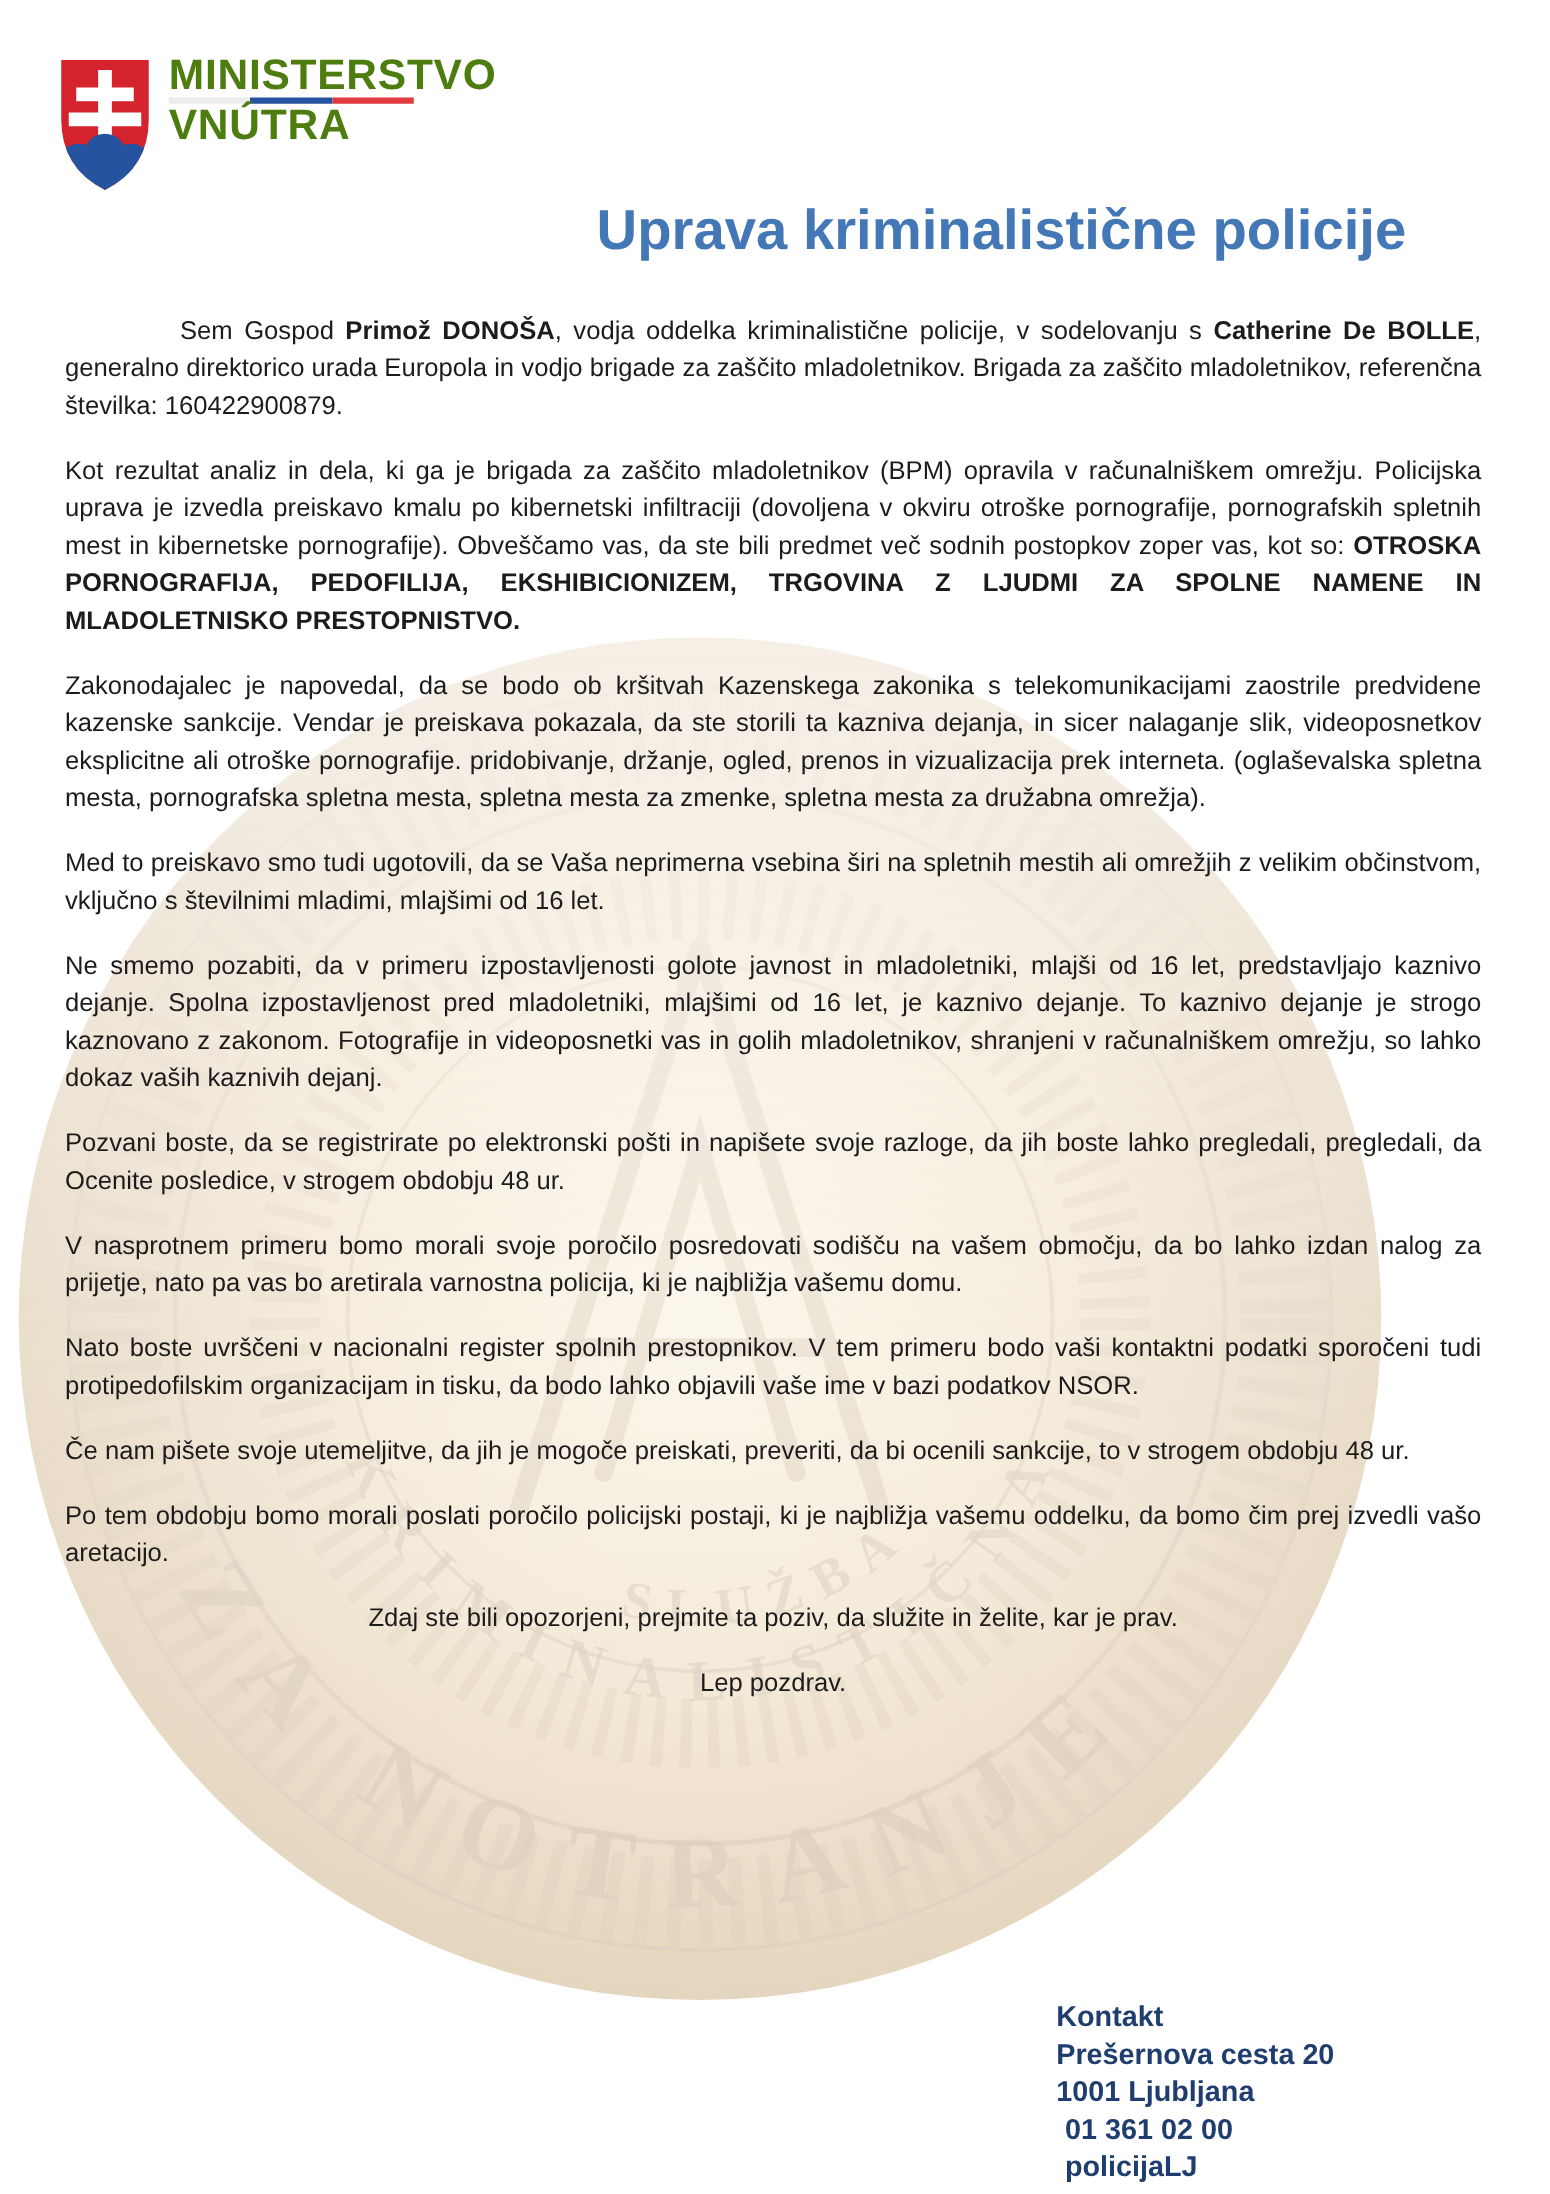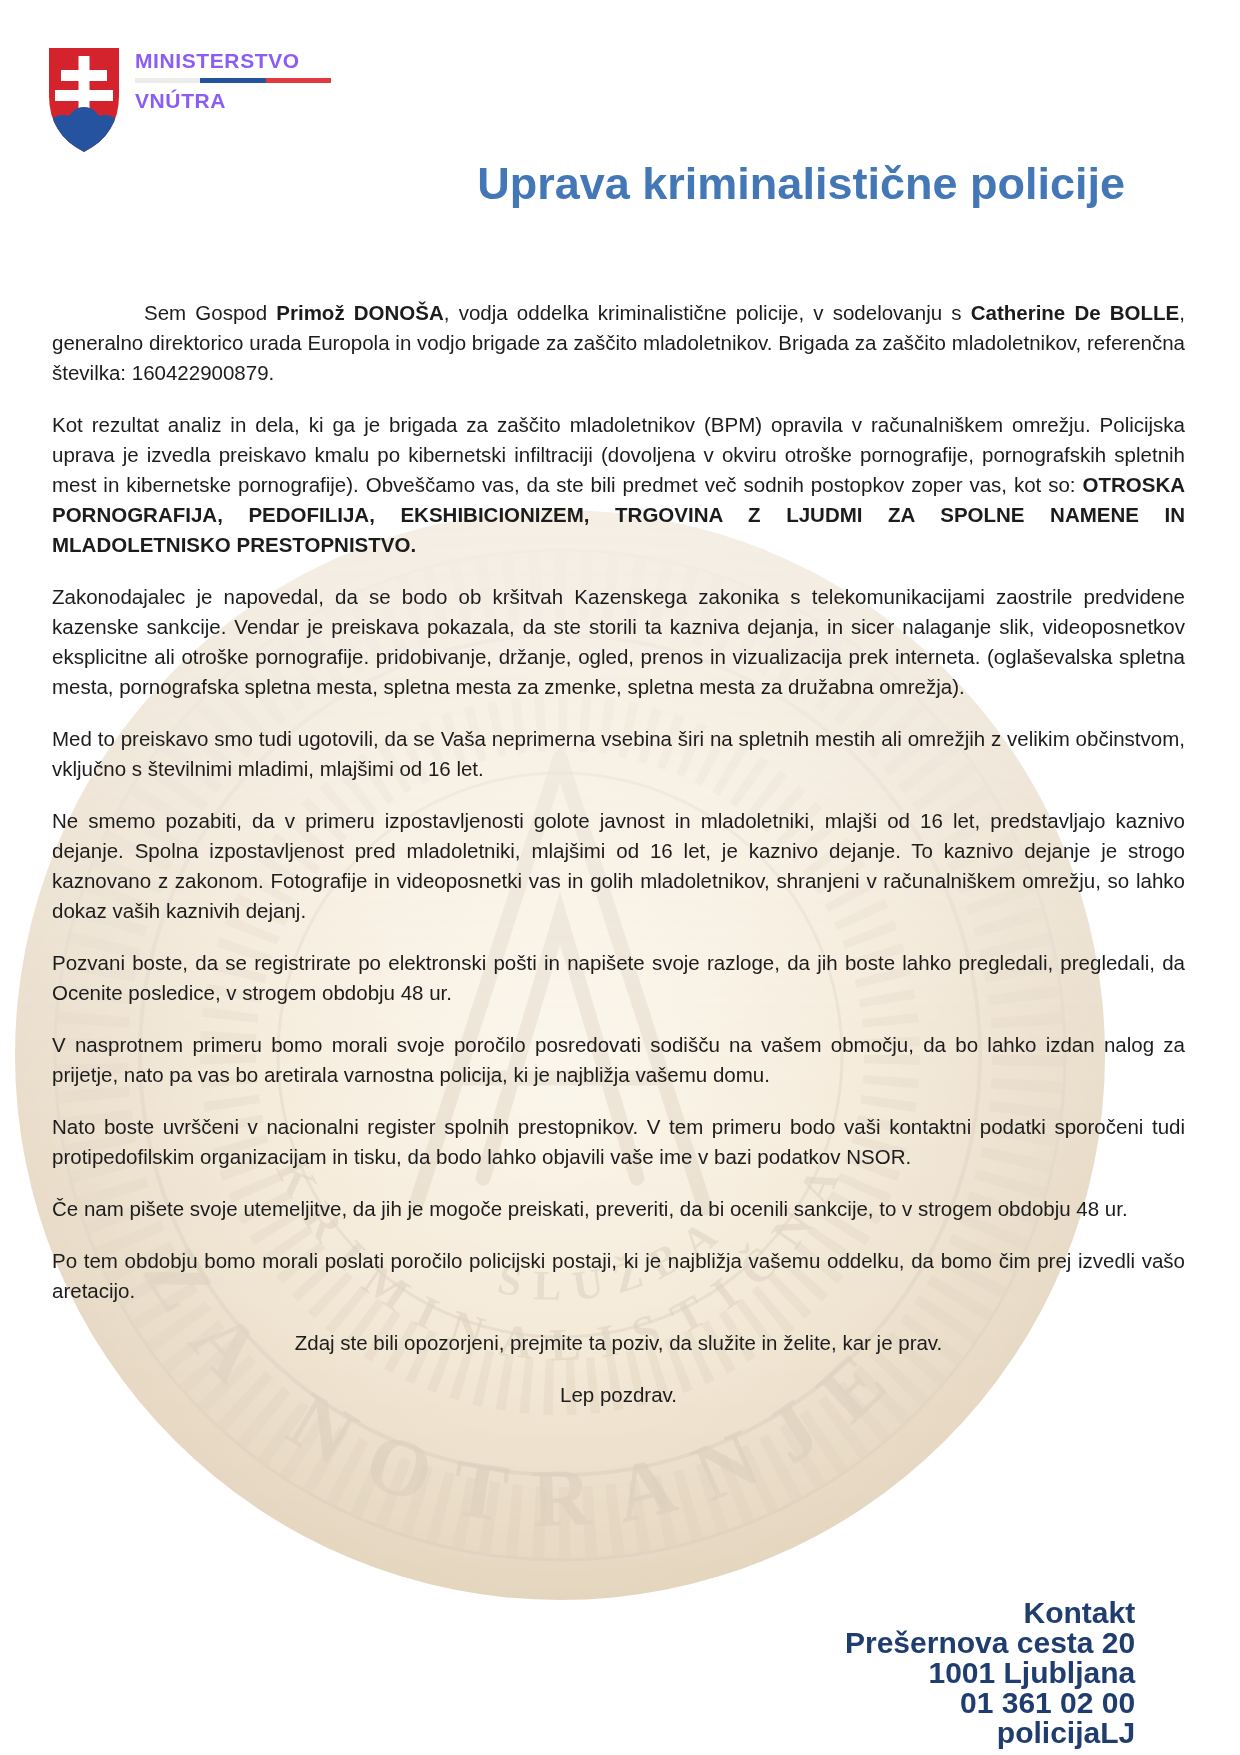--- a/index.html
+++ b/index.html
@@ -6,38 +6,38 @@
   .page{
     position:relative;width:1240px;height:1755px;overflow:hidden;background:#ffffff;
     font-family:"Liberation Sans",sans-serif;color:#1c1c1c;
   }
   
   .watermark{position:absolute;left:-15px;top:488px;z-index:0;pointer-events:none;}
   
   .logo-row{position:absolute;top:44px;left:45px;display:flex;gap:12px;z-index:2;}
   .shield{width:78px;height:112px;flex:0 0 auto;}
   .logo-text{padding-top:2px;}
-  .logo-line{color:#8b5cf6;font-weight:bold;font-size:21px;line-height:29px;letter-spacing:0.6px;white-space:nowrap;}
+  .logo-line{color:#4d7c0f;font-weight:bold;font-size:34px;line-height:29px;letter-spacing:0.6px;white-space:nowrap;}
   .flag-line{display:flex;height:5px;width:196px;margin:3px 0 3px 0;}
   .flag-line .w{flex:1;background:#ececec;}
   .flag-line .b{flex:1;background:#2653a0;}
   .flag-line .r{flex:1;background:#e03a3f;}
   
   .heading{
     position:absolute;top:158px;right:115px;z-index:2;
     font-size:45px;font-weight:bold;color:#4377b6;white-space:nowrap;
   }
   
   .letter{position:absolute;top:250px;left:52px;width:1133px;z-index:2;}
   .letter p{margin:0 0 22px 0;font-size:20.5px;line-height:30px;text-align:justify;}
-  .letter p.indent{text-indent:92px;margin-top:48px;}
+  .letter p.indent{text-indent:92px;}
   .letter p.noj{text-align:center;}
   .letter .b{font-weight:bold;}
   
-  .contact{position:absolute;left:845px;top:1598px;z-index:2;color:#1f3d6e;font-weight:bold;font-size:30px;line-height:30px;text-align:right;}
+  .contact{position:absolute;left:845px;top:1598px;z-index:2;color:#1f3d6e;font-weight:bold;font-size:23px;line-height:30px;}
   .contact .ind{margin-left:7px;}
   
   .sealtxt{fill:#8a5f22;font-family:"Liberation Serif",serif;font-weight:bold;}
 </style>
 </head>
 <body>
 
 <div class="page">
 
   <svg class="watermark" width="1180" height="1267" viewBox="0 0 1180 1267">

